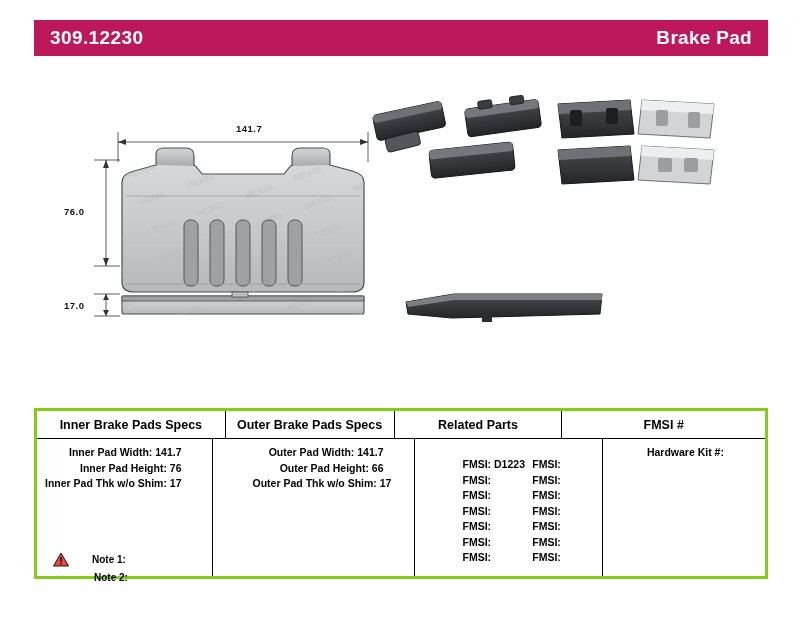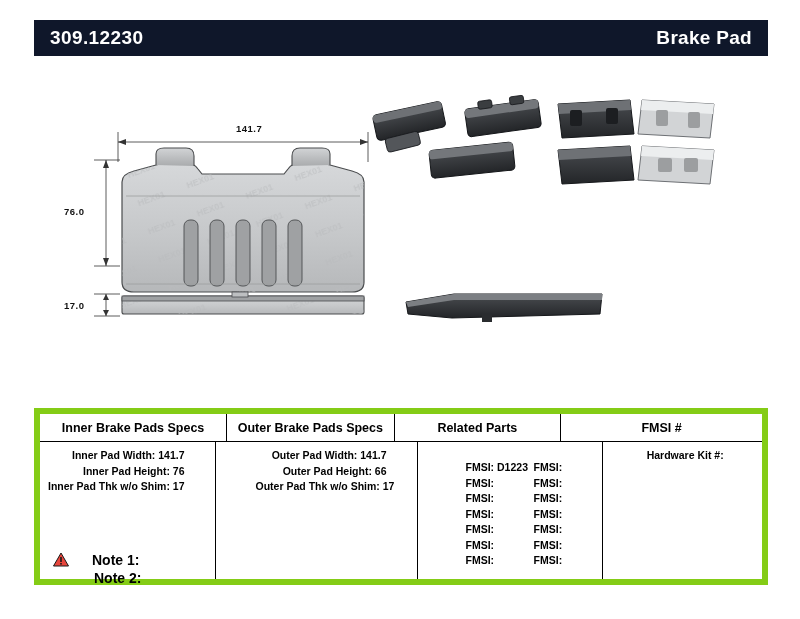--- a/index.html
+++ b/index.html
@@ -22,21 +22,21 @@
     height: 619px;
   }
 
   
   .header {
     position: absolute;
     left: 34px;
     top: 20px;
     width: 734px;
     height: 36px;
-    background: #0f172a;
+    background: #be185d;
     display: flex;
     align-items: center;
     justify-content: space-between;
     box-sizing: border-box;
     padding: 0 16px;
   }
   .header .part-number {
     color: #ffffff;
     font-size: 19px;
     font-weight: bold;
@@ -66,21 +66,21 @@
     color: #111;
     letter-spacing: 0.5px;
   }
 
   
   .specs {
     position: absolute;
     left: 34px;
     top: 408px;
     width: 734px;
-    border: 6px solid #84cc16;
+    border: 3px solid #84cc16;
     box-sizing: border-box;
   }
   .specs-head {
     display: flex;
     height: 27px;
     border-bottom: 1px solid #000;
   }
   .specs-head .cell {
     display: flex;
     align-items: center;
@@ -152,21 +152,21 @@
     align-items: flex-start;
     height: 18px;
   }
   .warn-icon {
     width: 22px;
     display: flex;
     align-items: center;
     justify-content: center;
   }
   .note-text {
-    font-size: 14px;
+    font-size: 10px;
     font-weight: bold;
     margin-left: 20px;
     line-height: 16px;
   }
   .note-row.second .note-text { margin-left: 44px; }
 </style>
 </head>
 <body>
 
 <div class="page">

